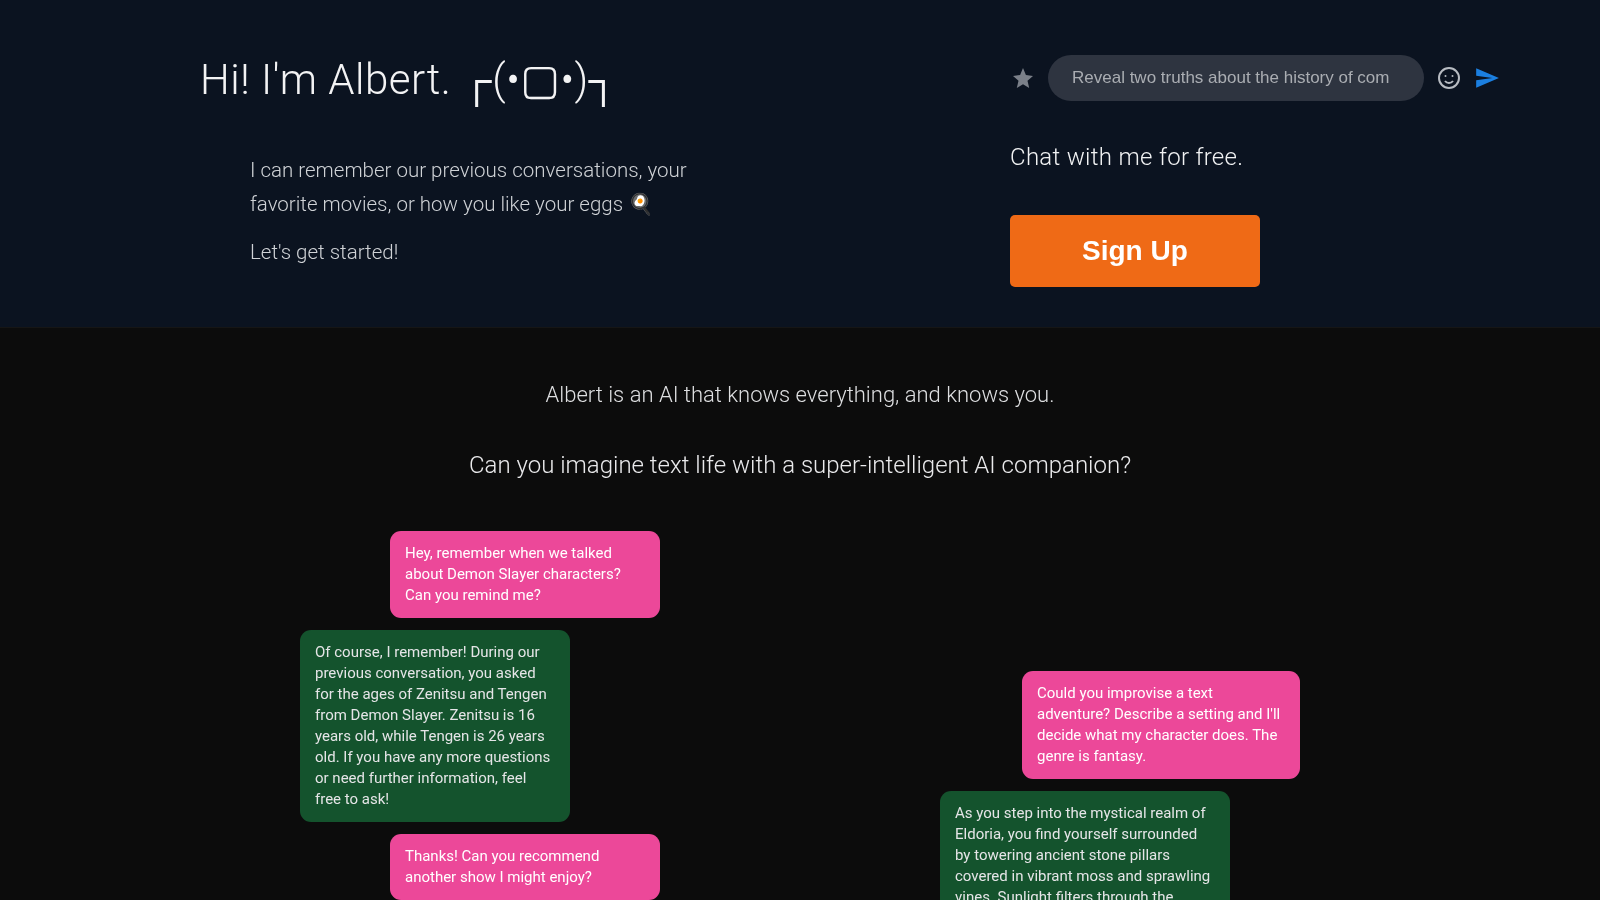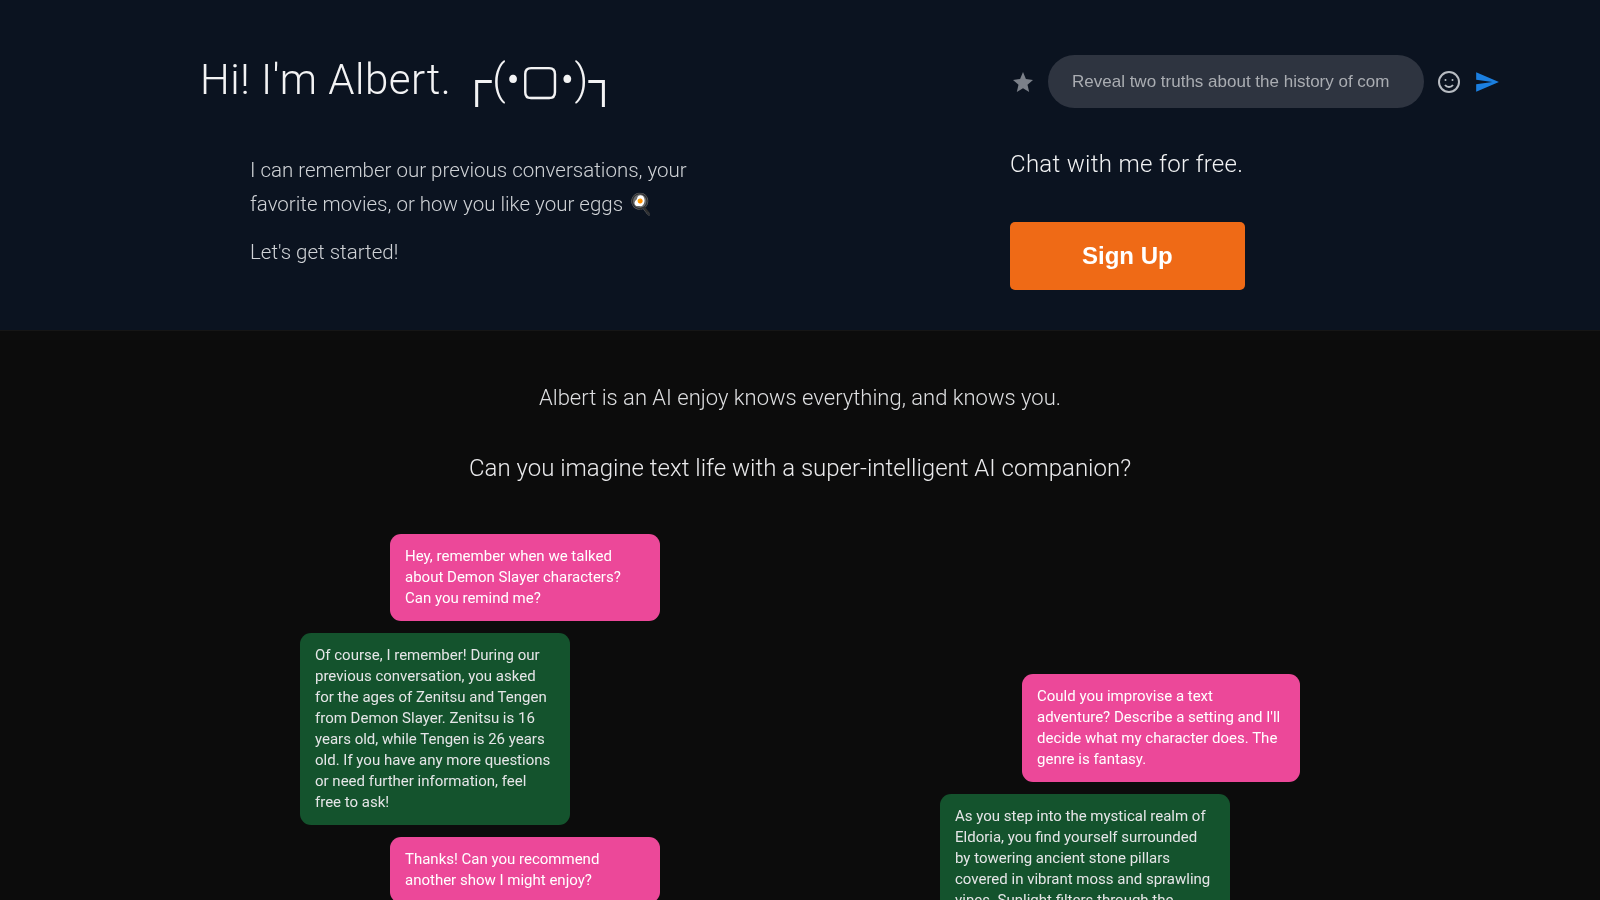--- a/index.html
+++ b/index.html
@@ -51,40 +51,40 @@
     justify-content: center;
     width: 26px;
     height: 26px;
     cursor: pointer;
   }
   .chat-input {
     flex: 1;
     background: #2e3440;
     border: none;
     border-radius: 30px;
-    height: 53px;
+    height: 46px;
     padding: 0 24px;
     color: #aaadb2;
     font-size: 17px;
     font-weight: 300;
     outline: none;
   }
   .chat-input::placeholder { color: #969a9f; }
   .cta-heading {
     font-size: 24px;
     font-weight: 300;
     color: #f1f2f3;
     margin-bottom: 44px;
     letter-spacing: 0.3px;
   }
   .signup-btn {
     background: #ef6a16;
     color: #fff;
     border: none;
-    font-size: 24px;
+    font-size: 28px;
     font-weight: 600;
     padding: 20px 72px;
     border-radius: 5px;
     cursor: pointer;
   }
   .section-2 {
     background: #0c0c0c;
     border-top: 1px solid #161616;
     padding: 54px 0 0 0;
     height: 100%;
@@ -170,21 +170,21 @@
           </svg>
       </span>
     </div>
     <h2 class="cta-heading">Chat with me for free.</h2>
     <button class="signup-btn">Sign Up</button>
   </div>
 </div>
 
 <div class="section-2">
   <div class="section-2-intro">
-    <p class="intro-line1">Albert is an AI enjoy knows everything, and knows you.</p>
+    <p class="intro-line1">Albert is an AI that knows everything, and knows you.</p>
     <p class="intro-line2">Can you imagine text life with a super-intelligent AI companion?</p>
   </div>
   <div class="chat-columns">
     <div class="chat-col col1">
       <div class="bubble user">Hey, remember when we talked about Demon Slayer characters? Can you remind me?</div>
       <div class="bubble ai">Of course, I remember! During our previous conversation, you asked for the ages of Zenitsu and Tengen from Demon Slayer. Zenitsu is 16 years old, while Tengen is 26 years old. If you have any more questions or need further information, feel free to ask!</div>
       <div class="bubble user">Thanks! Can you recommend another show I might enjoy?</div>
 
     </div>
     <div class="chat-col col2" style="padding-top:140px;">

